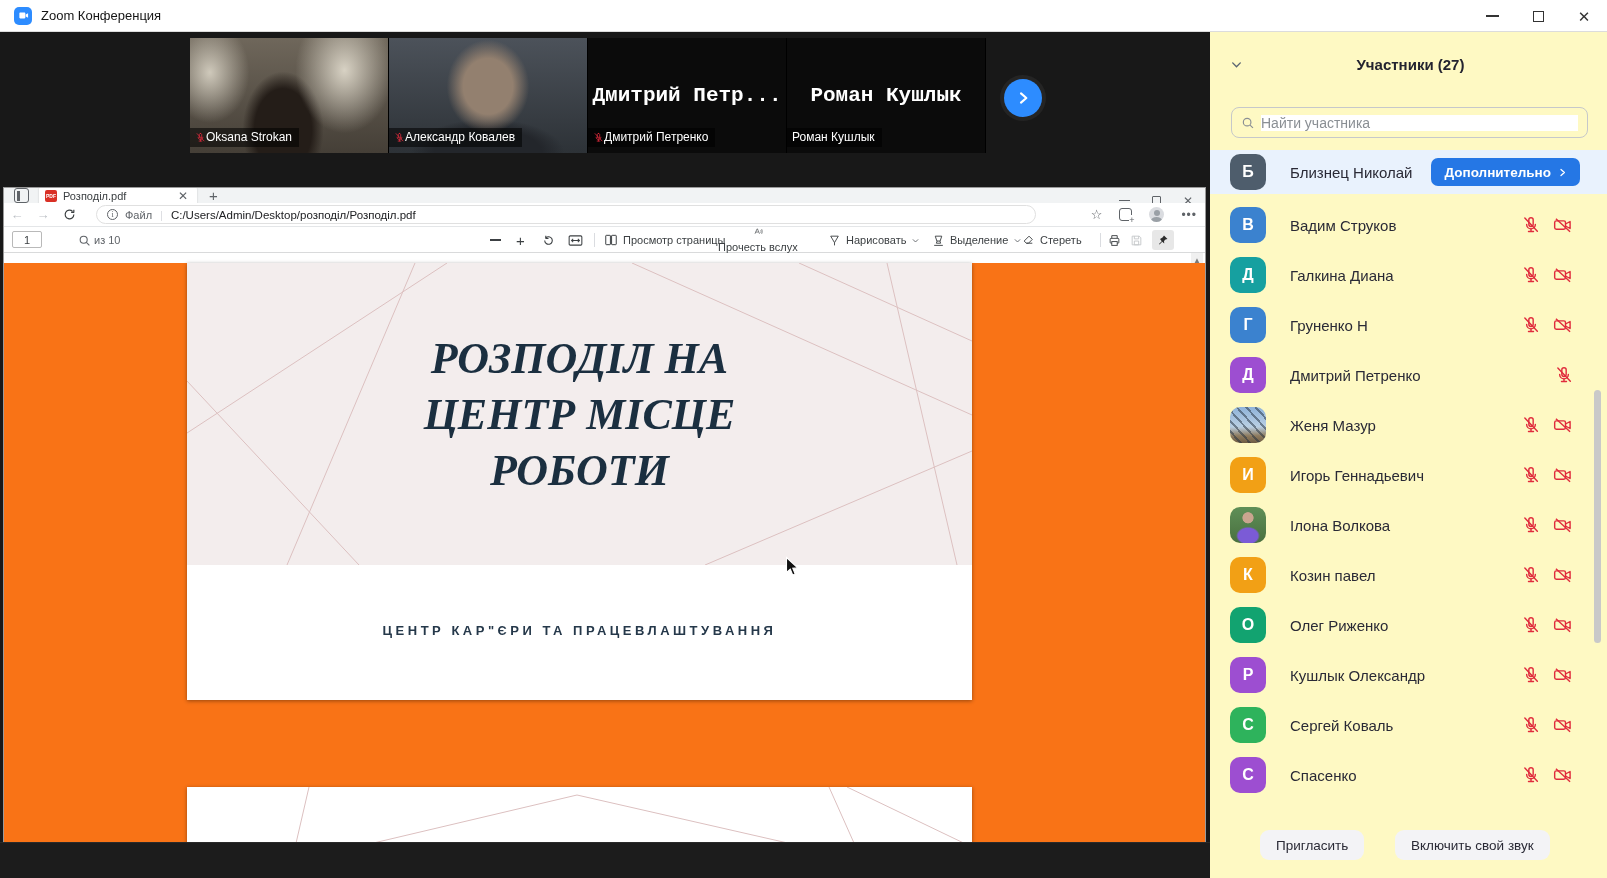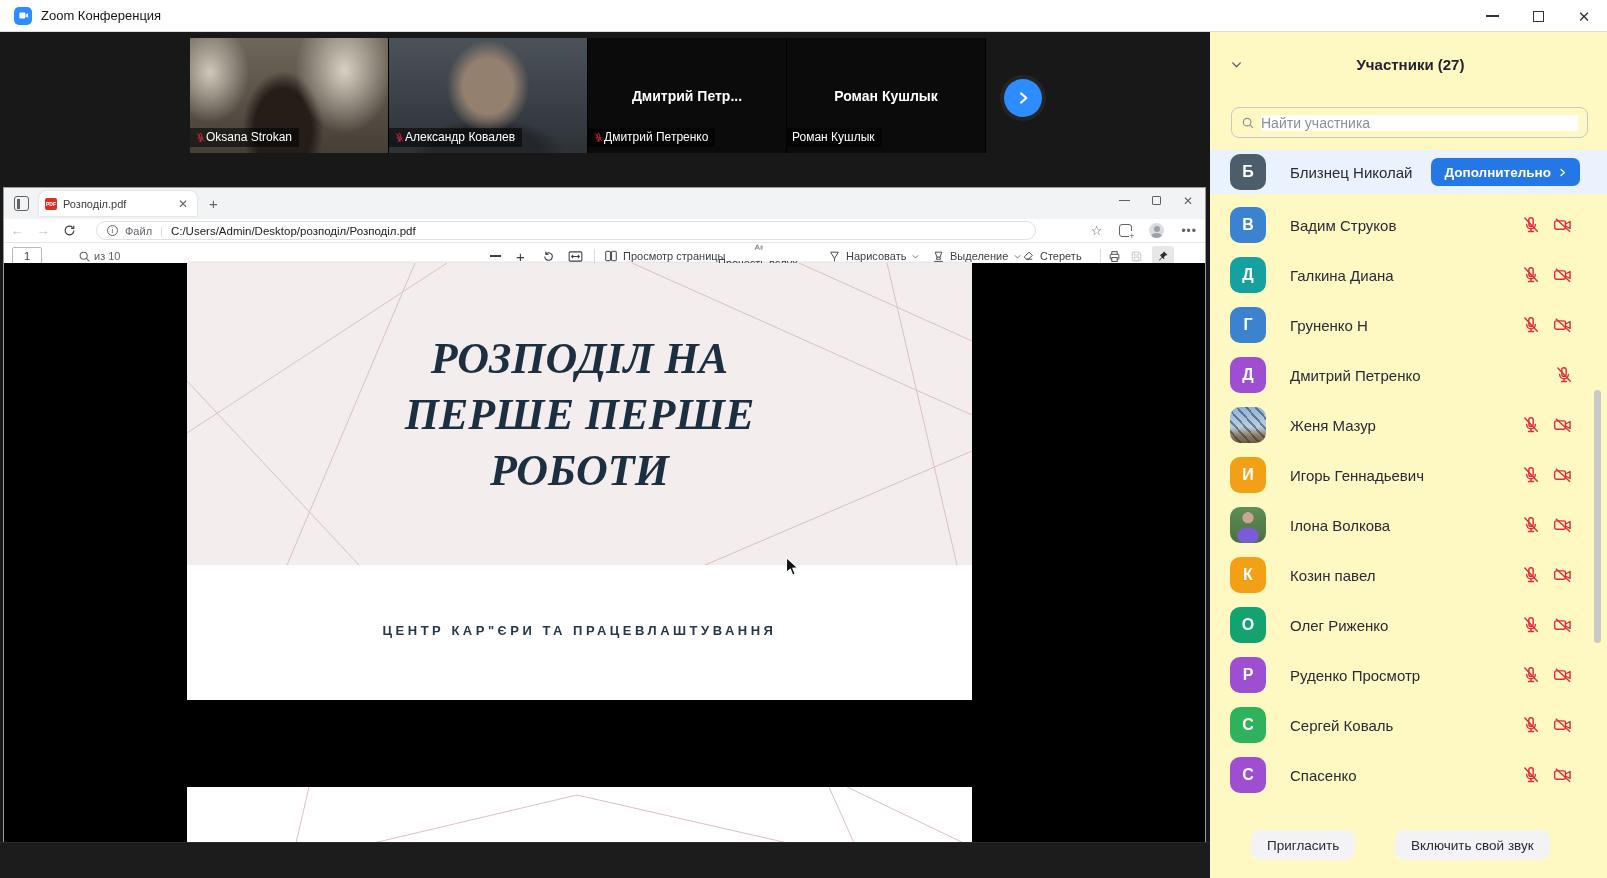--- a/index.html
+++ b/index.html
@@ -13,29 +13,29 @@
   .zm-title { margin-left:9px; font-size:13px; color:#151515; }
   .zm-controls { position:absolute; right:0; top:0; height:32px; display:flex; }
   .zm-ctl { width:46px; height:32px; display:flex; align-items:center; justify-content:center; color:#333; }
   .zm-min-bar { width:13px; height:1.5px; background:#333; }
   .zm-max-box { width:11px; height:11px; border:1.4px solid #333; }
   .zm-x { font-size:15px; line-height:1; color:#333; }
 
   
   .video-strip { position:absolute; left:190px; top:38px; height:115px; display:flex; }
   .v-tile { position:relative; width:199px; height:115px; background:#0b0b0b; border-right:1px solid #000; overflow:hidden; }
-  .v-big { position:absolute; inset:0; display:flex; align-items:center; justify-content:center; color:#fff; font-weight:bold; font-size:14px; white-space:nowrap; }
+  .v-big { position:absolute; inset:0; display:flex; align-items:center; justify-content:center; color:#fff; font-weight:bold; font-size:21px; white-space:nowrap;font-family:Liberation Mono, monospace; }
   .v-label { position:absolute; left:0; bottom:6px; background:rgba(0,0,0,.55); color:#fff; font-size:12px; padding:2px 7px 3px 5px; display:flex; align-items:center; }
   .v-cam1 { background: radial-gradient(70px 90px at 78% 28%, #d8d2c4, rgba(0,0,0,0) 70%), radial-gradient(55px 70px at 10% 30%, #cfc9bb, rgba(0,0,0,0) 72%), radial-gradient(52px 75px at 47% 80%, #241d18 55%, rgba(0,0,0,0) 78%), linear-gradient(#6f675b,#453f37); }
   .v-cam2 { background: radial-gradient(55px 62px at 50% 42%, #93806f 45%, rgba(0,0,0,0) 75%), radial-gradient(90px 40px at 50% 100%, #23262b 60%, rgba(0,0,0,0) 85%), linear-gradient(#4c525a,#2d3237); text-align: right; }
   .v-next { position:absolute; left:1004px; top:79px; width:38px; height:38px; border-radius:50%; background:#2D8CFF; box-shadow:0 0 0 4px #242424; display:flex; align-items:center; justify-content:center; }
 
   
   .browser { position:absolute; left:4px; top:188px; width:1201px; height:654px; background:#fff; box-shadow:0 0 0 1px #9a9a9a; overflow:hidden; }
-  .b-tabbar { position:relative; height:31px; background:#f1f3f4; display:flex; align-items:center; }
+  .b-tabbar { position:relative; height:15px; background:#f1f3f4; display:flex; align-items:center; }
   .b-vtabs { width:15px; height:15px; border:1.5px solid #5f6368; border-radius:3px; margin-left:10px; position:relative; }
   .b-vtabs::after { content:""; position:absolute; left:1.5px; top:1.5px; bottom:1.5px; width:3px; background:#5f6368; }
   .b-tab { height:25px; margin-left:10px; width:158px; background:#fff; border-radius:7px 7px 0 0; display:flex; align-items:center; padding:0 6px; box-shadow:0 0 2px rgba(0,0,0,.2); }
   .pdf-badge { width:12px; height:12px; background:#d93025; border-radius:2px; color:#fff; font-size:5px; font-weight:bold; display:flex; align-items:center; justify-content:center; }
   .b-tab-title { font-size:11px; color:#3c4043; margin-left:6px; flex:1; white-space:nowrap; overflow:hidden; }
   .b-tab-x { color:#5f6368; font-size:12px; padding:0 3px; }
   .b-newtab { color:#5f6368; font-size:15px; margin-left:12px; }
   .b-winctl { position:absolute; right:6px; top:0; height:25px; display:flex; align-items:center; gap:22px; padding-right:6px; color:#5f6368; }
   .b-addr { position:relative; height:24px; background:#fff; border-bottom:1px solid #e4e6e8; display:flex; align-items:center; }
   .b-nav { font-size:13px; width:26px; text-align:center; }
@@ -57,21 +57,21 @@
   .pagebox { position:absolute; left:8px; width:30px; height:17px; border:1px solid #b9b9b9; border-radius:2px; text-align:center; line-height:16px; background:#fff; }
   .ofpages { position:absolute; left:44px; color:#5f6368;padding-left:46px; }
   .pb-ic { position:absolute; top:0; height:26px; display:flex; align-items:center; }
   .pb-btn { position:absolute; top:0; height:26px; display:flex; align-items:center; gap:5px; color:#3c4043; }
   .pb-sep { position:absolute; top:6px; width:1px; height:14px; background:#dadce0; }
   .pinbox { position:absolute; left:1148px; top:3px; width:22px; height:20px; background:#e7e7e7; border-radius:3px; display:flex; align-items:center; justify-content:center; }
   .pdf-scroll { position:absolute; left:1187px; top:50px; width:12px; height:604px; background:#f0f0f0; }
   .pdf-scroll .up { height:14px; display:flex; align-items:center; justify-content:center; color:#7a7a7a; font-size:8px; }
   .pdf-thumb { position:absolute; left:2px; top:16px; width:8px; height:58px; background:#b9bdc1; border-radius:4px; }
 
-  .pdf-content { position:absolute; left:0; top:75px; width:1333px; height:579px; background:#000000; }
+  .pdf-content { position:absolute; left:0; top:75px; width:1333px; height:579px; background:#f97316; }
   .slide { position:absolute; left:183px; width:785px; background:#fff; box-shadow:0 1px 4px rgba(0,0,0,.4); overflow:hidden; }
   .slide1 { top:0; height:437px; }
   .s1-pink { position:relative; height:302px; background:#f3eded; }
   .s1-title { position:absolute; left:0; right:0; top:68px; text-align:center; font-family:"Liberation Serif", serif; font-style:italic; font-weight:bold; font-size:44px; line-height:56px; color:#1b2f40; }
   .s1-white { position:relative; height:135px; background:#fff; }
   .s1-sub { position:absolute; left:0; right:0; top:58px; text-align:center; font-size:13px; font-weight:bold; letter-spacing:3.5px; color:#25384a; }
   .slide2 { top:524px; height:130px; }
   .s2-title { position:absolute; left:85px; top:48px; font-family:"Liberation Serif", serif; font-style:italic; font-weight:bold; font-size:33px; color:#1b2f40; }
   .deco { position:absolute; inset:0; }
 
@@ -90,21 +90,21 @@
   .p-name { margin-left:24px; font-size:15px; color:#2a2a36; white-space:nowrap; }
   .more-btn { position:absolute; right:27px; top:8px; height:28px; padding:0 13px; background:#2577e5; border-radius:7px; color:#fff; font-weight:bold; font-size:13.5px; display:flex; align-items:center; gap:7px; }
   .rows { position:absolute; left:0; top:168px; width:397px; }
   .p-row { position:relative; width:397px; height:50px; display:flex; align-items:center; }
   .row-icons { position:absolute; right:33px; display:flex; gap:11px; align-items:center; }
   .ph-tower { background: repeating-linear-gradient(48deg, rgba(35,48,62,.5) 0 2px, rgba(0,0,0,0) 2px 7px), linear-gradient(180deg,#8fb3d9 0%,#b9cfe3 55%,#8e7b5e 80%,#6d5b42 100%); }
   .ph-portrait { background: radial-gradient(9px 9px at 50% 30%, #caa58f 58%, rgba(0,0,0,0) 66%), radial-gradient(17px 13px at 50% 80%, #7b5bd6 58%, rgba(0,0,0,0) 70%), linear-gradient(#5f8f57,#49703f); }
   .p-scrollthumb { position:absolute; left:384px; top:358px; width:7px; height:253px; background:#c9c9c9; border-radius:4px; }
   .p-footer { position:absolute; left:0; top:796px; width:397px; height:50px; display:flex; align-items:flex-start; }
   .f-btn { height:30px; background:#f3f3f6; border-radius:9px; font-size:13.5px; color:#2a2a36; display:flex; align-items:center; padding:0 16px; }
-  .f-btn.invite { position:absolute; left:41px; top:2px;text-align:center; }
+  .f-btn.invite { position:absolute; left:50px; top:2px;text-align:center; }
   .f-btn.unmute { position:absolute; left:185px; top:2px; }
 
   .cursor { position:absolute; left:785px; top:556px; }
   svg { display:block; }
 </style>
 </head>
 <body>
 
 <div class="screen">
 
@@ -334,21 +334,21 @@
               <line x1="100" y1="302" x2="228" y2="0"></line>
               <line x1="0" y1="118" x2="172" y2="302"></line>
               <line x1="445" y1="0" x2="785" y2="152"></line>
               <line x1="612" y1="0" x2="785" y2="78"></line>
               <line x1="785" y1="188" x2="518" y2="302"></line>
               <line x1="700" y1="0" x2="770" y2="302"></line>
             </g>
           </svg>
           <div class="s1-title">
             <div>РОЗПОДІЛ НА</div>
-            <div>ПЕРШЕ ПЕРШЕ</div>
+            <div>ЦЕНТР МІСЦЕ</div>
             <div>РОБОТИ</div>
           </div>
         </div>
         <div class="s1-white">
           <div class="s1-sub">ЦЕНТР КАР"ЄРИ ТА ПРАЦЕВЛАШТУВАННЯ</div>
         </div>
       </div>
 
       <div class="slide slide2">
         <svg class="deco" width="785" height="130">
@@ -574,21 +574,21 @@
               <svg width="22" height="20" viewBox="0 0 26 24" fill="none" stroke="#e02b3c" stroke-width="1.7" stroke-linejoin="round">
     <rect x="3" y="7" width="13" height="10" rx="2"></rect>
     <path d="M16 10.8l5.5-3v8.4l-5.5-3"></path>
     <path d="M4.5 4.5l17 15.5"></path>
   </svg>
             </span>
     </div>
   </div>
         <div class="p-row">
     <div class="avatar" style="background: rgb(157, 78, 209);">Р</div>
-    <span class="p-name">Руденко Просмотр</span>
+    <span class="p-name">Кушлык Олександр</span>
     <div class="row-icons">
       <span class="ic-mic">
               <svg width="20" height="20" viewBox="0 0 24 24" fill="none" stroke="#e02b3c" stroke-width="1.7" stroke-linecap="round">
     <path d="M12 3.2c1.5 0 2.6 1.1 2.6 2.6v5.4c0 1.5-1.1 2.6-2.6 2.6s-2.6-1.1-2.6-2.6V5.8c0-1.5 1.1-2.6 2.6-2.6z"></path>
     <path d="M6.8 11.4c0 2.9 2.3 5.2 5.2 5.2s5.2-2.3 5.2-5.2"></path>
     <path d="M12 16.6v3M9 19.8h6"></path>
     <path d="M4.6 3.6l15 15.8"></path>
   </svg>
             </span>
       <span class="ic-cam">

